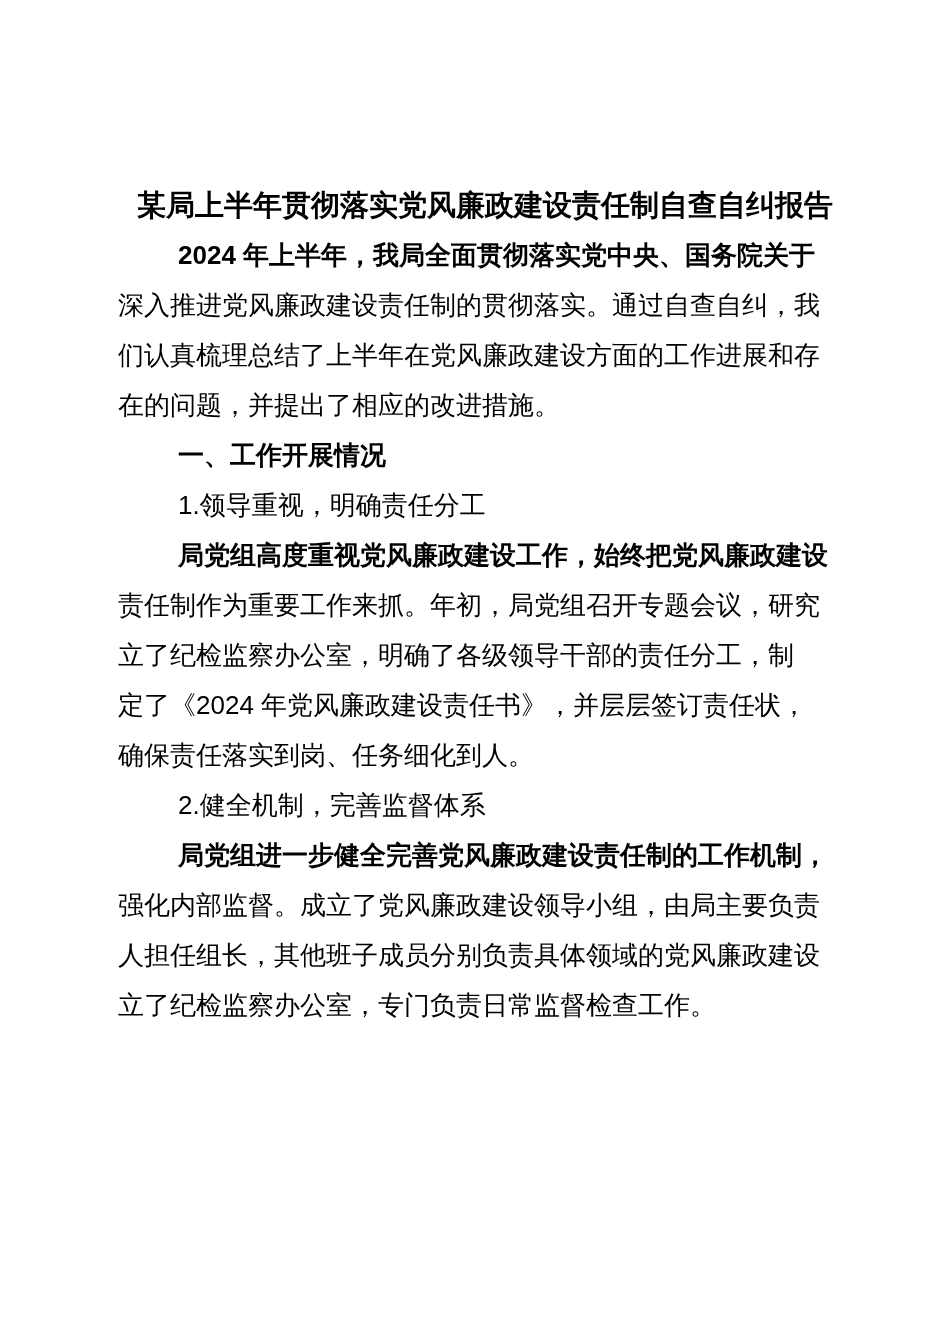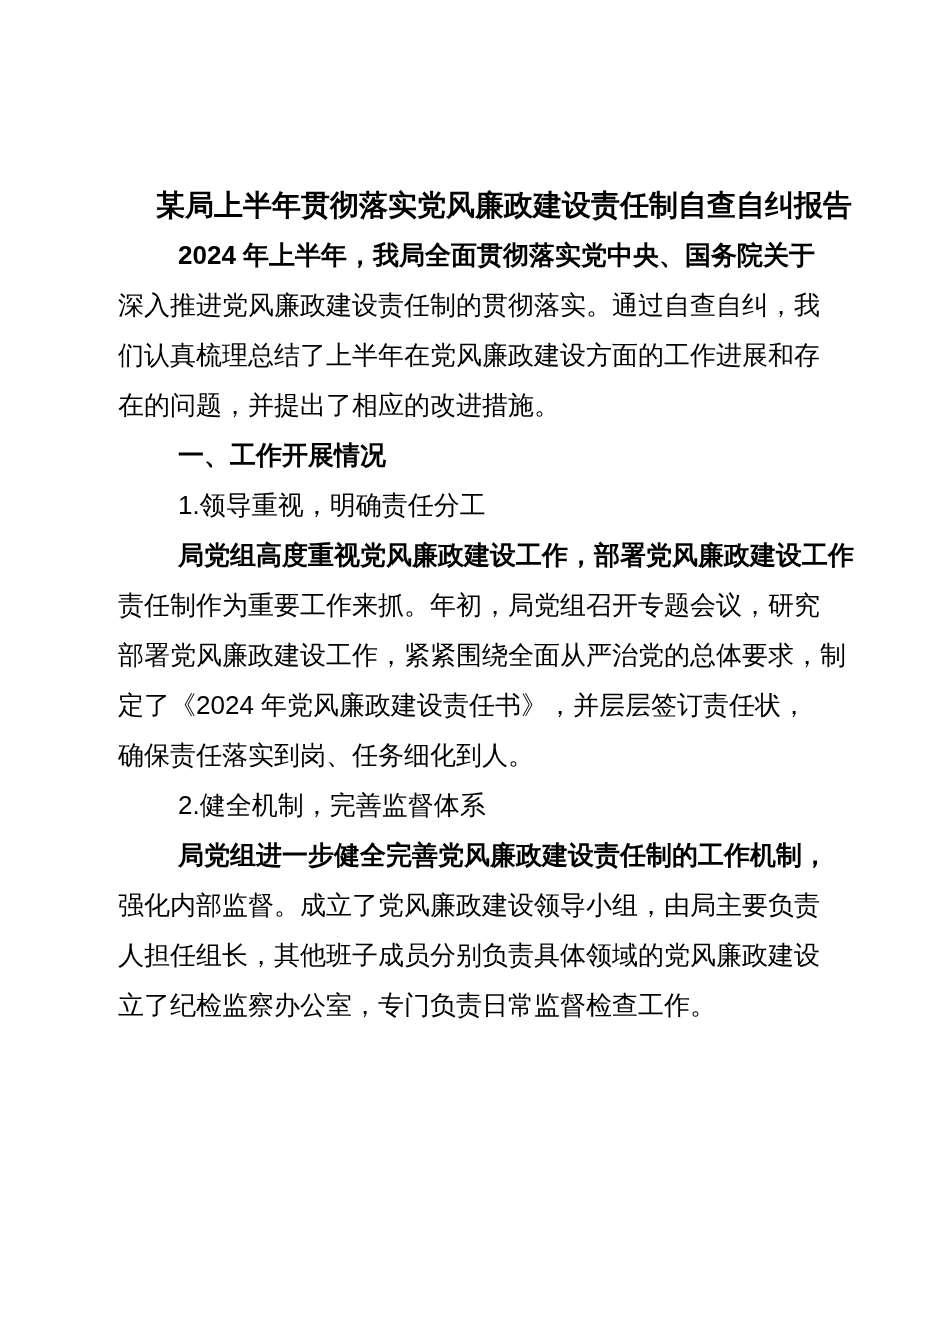--- a/index.html
+++ b/index.html
@@ -23,21 +23,21 @@
   }
   .line {
     font-size: 26px;
     line-height: 50px;
     white-space: nowrap;
     color: #000000;
   }
   .block.title .line {
     font-size: 29px;
     font-weight: bold;
-    text-align: right;
+    text-align: center;
     white-space: nowrap;
   }
   .block.h3 .line {
     font-weight: normal;
   }
   .line.indent {
     text-indent: 60px;
     font-weight: bold;
   }
 </style>
@@ -54,23 +54,23 @@
       <div class="line">们认真梳理总结了上半年在党风廉政建设方面的工作进展和存</div>
       <div class="line">在的问题，并提出了相应的改进措施。</div>
     </div>
     <div class="block h1">
       <div class="line indent">一、工作开展情况</div>
     </div>
     <div class="block h3">
       <div class="line indent">1.领导重视，明确责任分工</div>
     </div>
     <div class="block para">
-      <div class="line indent">局党组高度重视党风廉政建设工作，部署党风廉政建设工作</div>
+      <div class="line indent">局党组高度重视党风廉政建设工作，始终把党风廉政建设</div>
       <div class="line">责任制作为重要工作来抓。年初，局党组召开专题会议，研究</div>
-      <div class="line">部署党风廉政建设工作，紧紧围绕全面从严治党的总体要求，制</div>
+      <div class="line">立了纪检监察办公室，明确了各级领导干部的责任分工，制</div>
       <div class="line">定了《2024 年党风廉政建设责任书》，并层层签订责任状，</div>
       <div class="line">确保责任落实到岗、任务细化到人。</div>
     </div>
     <div class="block h3">
       <div class="line indent">2.健全机制，完善监督体系</div>
     </div>
     <div class="block para">
       <div class="line indent">局党组进一步健全完善党风廉政建设责任制的工作机制，</div>
       <div class="line">强化内部监督。成立了党风廉政建设领导小组，由局主要负责</div>
       <div class="line">人担任组长，其他班子成员分别负责具体领域的党风廉政建设</div>

